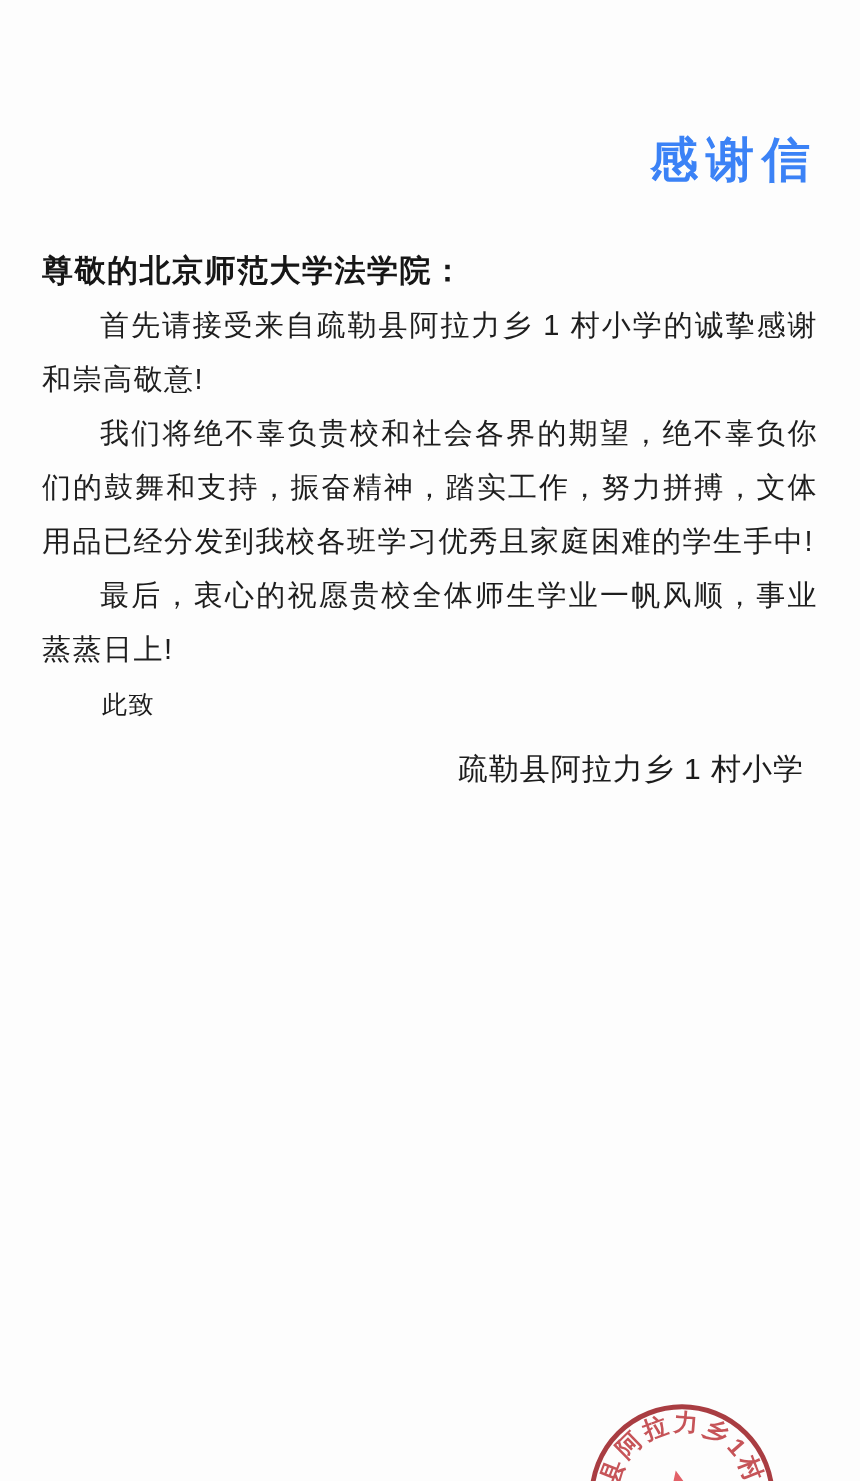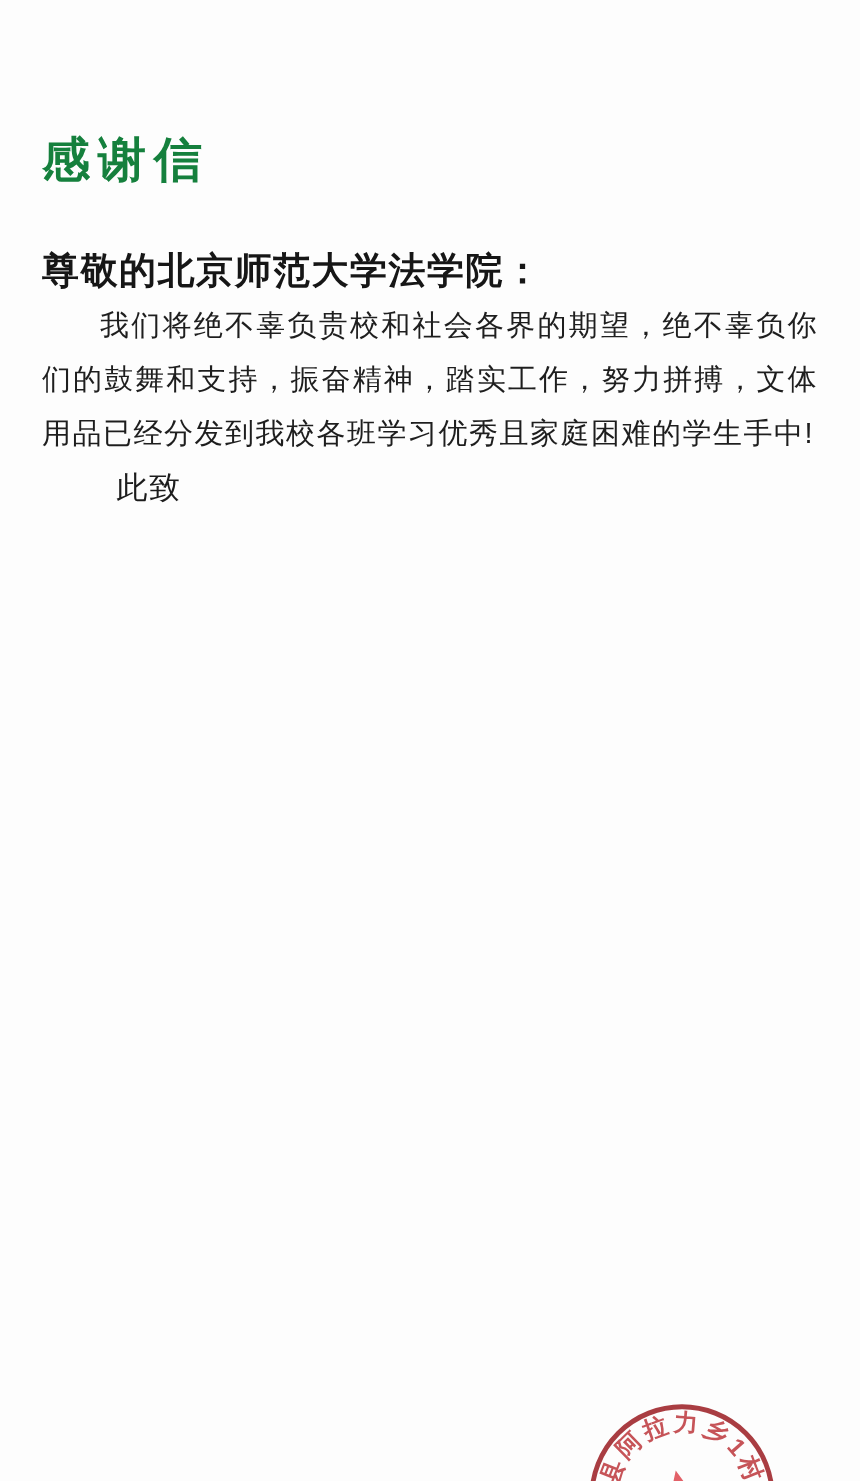--- a/index.html
+++ b/index.html
@@ -15,44 +15,44 @@
     overflow: hidden;
   }
   .page {
     position: relative;
     width: 860px;
     height: 1481px;
     padding: 0 42px;
   }
   .title {
     margin-top: 128px;
-    text-align: left;
+    text-align: right;
     font-size: 48px;
     font-weight: bold;
     letter-spacing: 8px;
-    color: #15803d;
+    color: #3b82f6;
   }
   .salutation {
     margin-top: 52px;
-    font-size: 37px;
+    font-size: 31px;
     font-weight: bold;
     letter-spacing: 1.5px;
     line-height: 54px;
     color: #161616;
   }
   .body-text p {
     font-size: 29px;
     line-height: 54px;
     letter-spacing: 1.5px;
     text-indent: 2em;
     text-align: justify;
     color: #1e1e1e;
   }
   .closing-line {
-    font-size: 31px;
+    font-size: 25px;
     line-height: 56px;
     letter-spacing: 1.5px;
   }
   .closing-cizhi { margin-left: 2.4em; }
   .closing-jingli { margin-left: 4.6em; }
   .signature-block {
     margin-top: 8px;
     text-align: right;
     padding-right: 14px;
     font-size: 30px;
@@ -76,26 +76,29 @@
 </head>
 <body>
 
 <div class="page">
 
   <h1 class="title">感谢信</h1>
 
   <div class="salutation">尊敬的北京师范大学法学院：</div>
 
   <div class="body-text">
+    <p>首先请接受来自疏勒县阿拉力乡 1 村小学的诚挚感谢和崇高敬意!</p>
     <p>我们将绝不辜负贵校和社会各界的期望，绝不辜负你们的鼓舞和支持，振奋精神，踏实工作，努力拼搏，文体用品已经分发到我校各班学习优秀且家庭困难的学生手中!</p>
+    <p>最后，衷心的祝愿贵校全体师生学业一帆风顺，事业蒸蒸日上!</p>
   </div>
 
   <div class="closing-line closing-cizhi">此致</div>
 
   <div class="signature-block">
+    <div>疏勒县阿拉力乡 1 村小学</div>
   </div>
 
   <div class="stamp">
     <svg viewBox="0 0 200 200" width="194" height="194">
       <circle cx="100" cy="100" r="93" fill="none" stroke="#9e2025" stroke-width="5"></circle>
       <path id="sealArc" d="M 100,100 m -68,0 a 68,68 0 1,1 136,0 a 68,68 0 1,1 -136,0" fill="none"></path>
       <text fill="#c03a40" font-size="25" font-weight="bold" letter-spacing="4" text-anchor="middle">
         <textPath href="#sealArc" startOffset="25%">疏勒县阿拉力乡1村小学</textPath>
       </text>
       <polygon points="100,72 109.4,93.1 132.3,95.5 115.2,110.9 120,133.4 100,121.9 80,133.4 84.8,110.9 67.7,95.5 90.6,93.1" fill="#e04a52" transform="rotate(-12 100 103)"></polygon>

